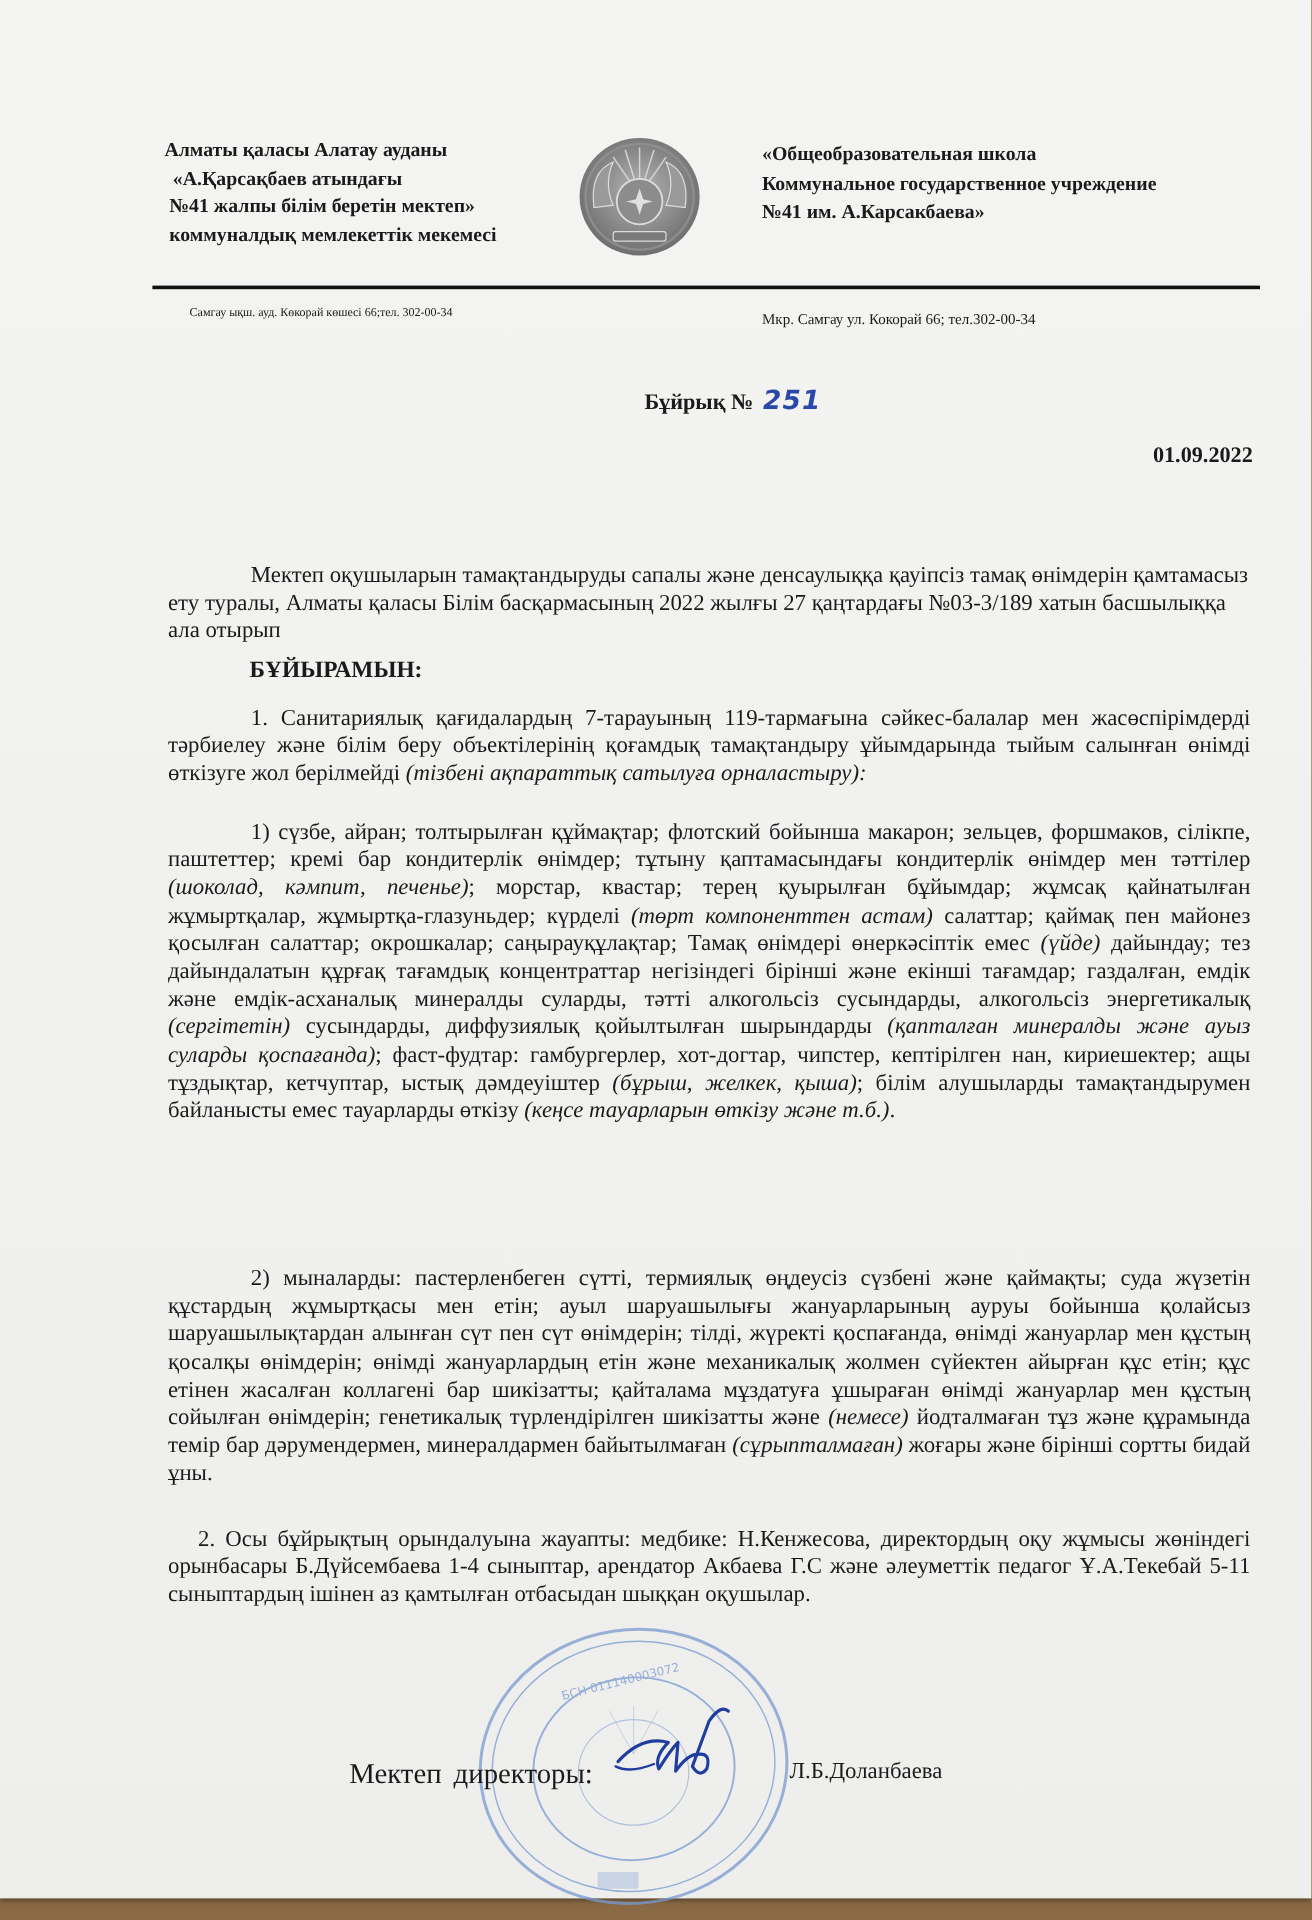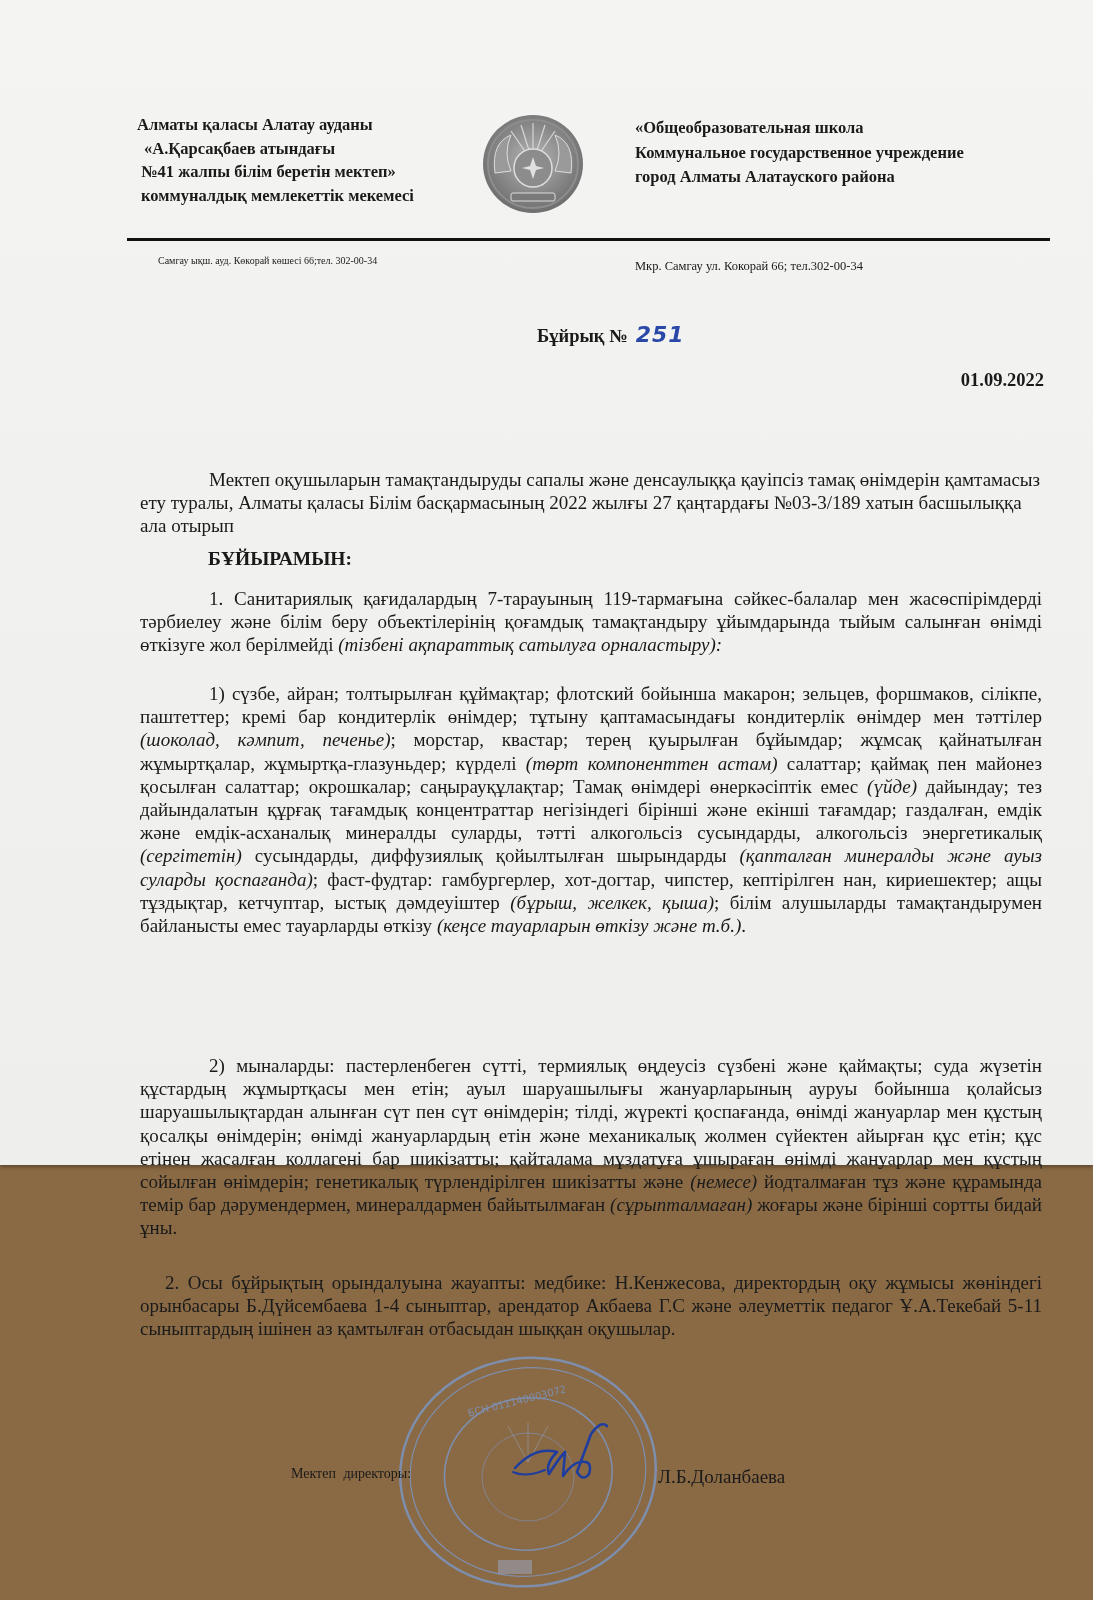--- a/index.html
+++ b/index.html
@@ -5,21 +5,21 @@
   html, body { margin: 0; padding: 0; }
   body {
     width: 1093px; height: 1600px; overflow: hidden;
     background: #8a6a45;
     font-family: "Liberation Serif", serif;
     color: #1a1a1a;
     position: relative;
   }
   .paper {
     position: absolute; left: 0; top: 0;
-    width: 1093px; height: 1165px;
+    width: 1093px; height: 1582px;
     background: linear-gradient(180deg, #f4f4f2 0%, #f1f1ef 45%, #eeeeec 100%);
     box-shadow: 0 2px 4px rgba(0,0,0,0.35);
   }
   .hdr-left {
     position: absolute; left: 137px; top: 113px;
     font-weight: bold; font-size: 16.5px; line-height: 23.5px;
   }
   .hdr-left div:nth-child(2), .hdr-left div:nth-child(3), .hdr-left div:nth-child(4) { padding-left: 4px; }
   .hdr-left div:nth-child(2) { padding-left: 7px; }
   .hdr-right {
@@ -66,21 +66,21 @@
   .p1 { top: 571px; }
   .item1 { top: 666px; }
   .item2 { top: 1038px; }
   .p2 { top: 1271px; text-indent: 25px; }
   i { font-style: italic; }
   .stamp {
     position: absolute; left: 388px; top: 1352px; width: 272px; height: 240px;
     opacity: 0.75;
   }
   .sign-label {
-    position: absolute; left: 291px; top: 1466px; font-size: 14px;
+    position: absolute; left: 291px; top: 1466px; font-size: 24px;
     word-spacing: 4px;
   }
   .signature {
     position: absolute; left: 505px; top: 1412px; width: 120px; height: 80px;
   }
   .sign-name {
     position: absolute; left: 658px; top: 1466px; font-size: 19px;
   }
 </style>
 </head>
@@ -114,21 +114,21 @@
     <path d="M14 60 Q10 30 30 22 Q22 40 30 58 Z" fill="#9a9a9a" stroke="#ddd" stroke-width="1"></path>
     <path d="M90 60 Q94 30 74 22 Q82 40 74 58 Z" fill="#9a9a9a" stroke="#ddd" stroke-width="1"></path>
     <circle cx="52" cy="55" r="19" fill="#8c8c8c" stroke="#dedede" stroke-width="1.5"></circle>
     <path d="M52 44 L55 53 L63 55 L55 57 L52 66 L49 57 L41 55 L49 53 Z" fill="#e0e0e0"></path>
     <rect x="30" y="80" width="44" height="8" rx="2" fill="#7a7a7a" stroke="#dcdcdc" stroke-width="1"></rect>
   </svg>
 
   <div class="hdr-right">
     <div>«Общеобразовательная школа</div>
     <div>Коммунальное государственное  учреждение</div>
-    <div>город  Алматы  Алатауского  района</div>
+    <div>№41 им. А.Карсакбаева»</div>
   </div>
 
   <div class="rule"></div>
 
   <div class="addr-left">Самгау ықш. ауд. Көкорай көшесі 66;тел. 302-00-34</div>
   <div class="addr-right">Мкр. Самгау ул. Кокорай 66; тел.302-00-34</div>
 
   <div class="order-no">
     <span>Бұйрық №</span><span class="hand">251</span>
   </div>

